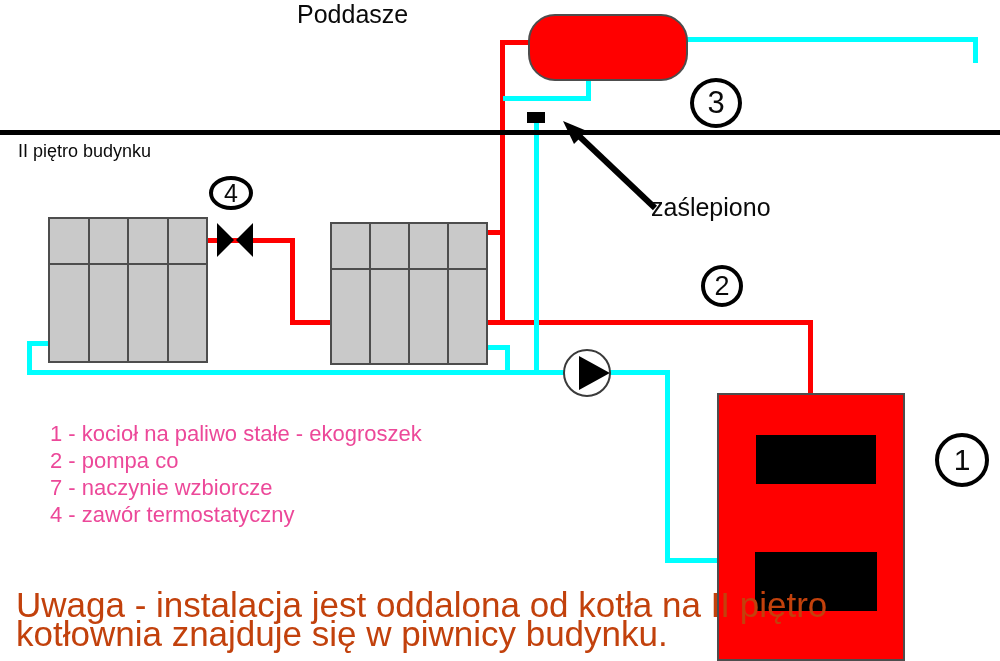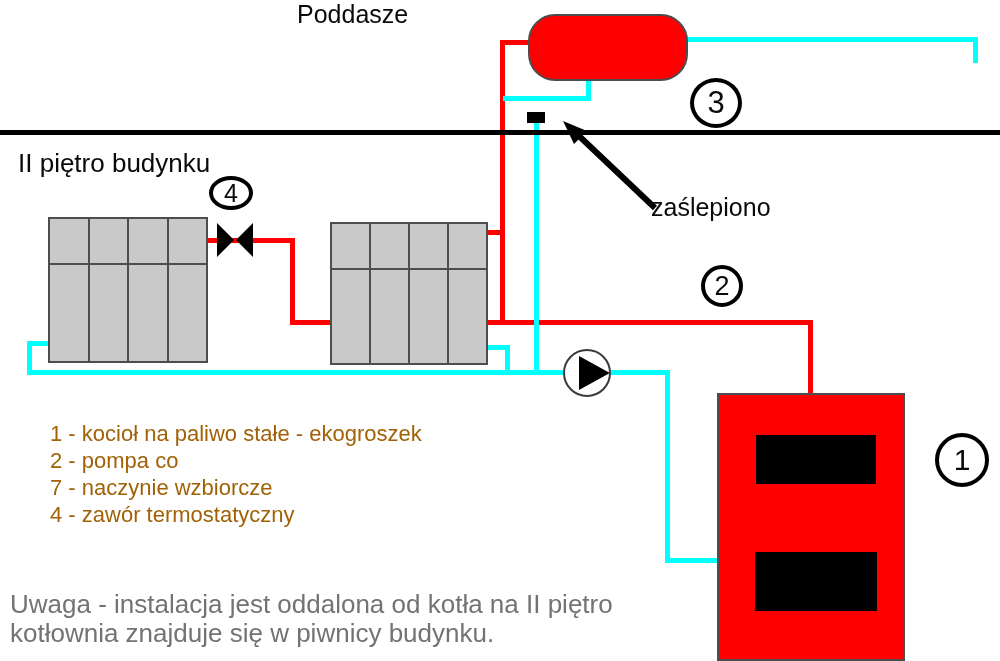--- a/index.html
+++ b/index.html
@@ -38,24 +38,24 @@
   .door2 { left:36px; top:157px; width:122px; height:59px; }
   .marker {
     position:absolute; border:4px solid #000; border-radius:50%; background:#fff;
     display:flex; align-items:center; justify-content:center; color:#0a0a0a;
   }
   .m1 { left:935px; top:433px; width:46px; height:46px; font-size:30px; }
   .m2 { left:701px; top:265px; width:34px; height:34px; font-size:27px; }
   .m3 { left:690px; top:78px;  width:44px; height:42px; font-size:31px; }
   .m4 { left:209px; top:176px; width:36px; height:26px; font-size:25px; }
   .title { left:297px; top:0px; font-size:25px; }
-  .floorlabel { left:18px; top:148px; font-size:26px; }
+  .floorlabel { left:18px; top:141px; font-size:18px; }
   .anno { left:651px; top:193px; font-size:25px;text-align:center; }
-  .legend { position:absolute; left:50px; top:420px; font-size:22px; line-height:27px; color:#a16207; }
-  .note { position:absolute; left:10px; top:590px; font-size:26px; line-height:29px; color:#737373; }
+  .legend { position:absolute; left:50px; top:420px; font-size:22px; line-height:27px; color:#ec4899; }
+  .note { position:absolute; left:16px; top:590px; font-size:35px; line-height:29px; color:#c2410c; }
   svg.ov { position:absolute; overflow:visible; }
 </style>
 </head>
 <body>
 
 <div class="canvas">
 
   <div class="pipe pr" style="left:500px;top:40px;width:30px;height:5px;"></div>
   <div class="pipe pr" style="left:500px;top:40px;width:5px;height:285px;"></div>
   <div class="pipe pr" style="left:208px;top:238px;width:87px;height:5px;"></div>

